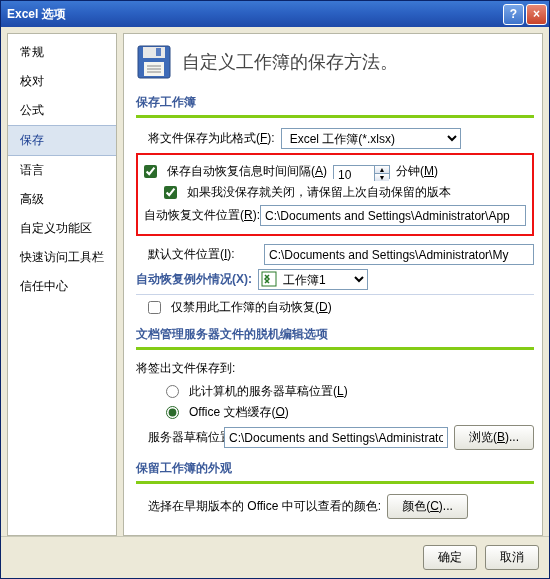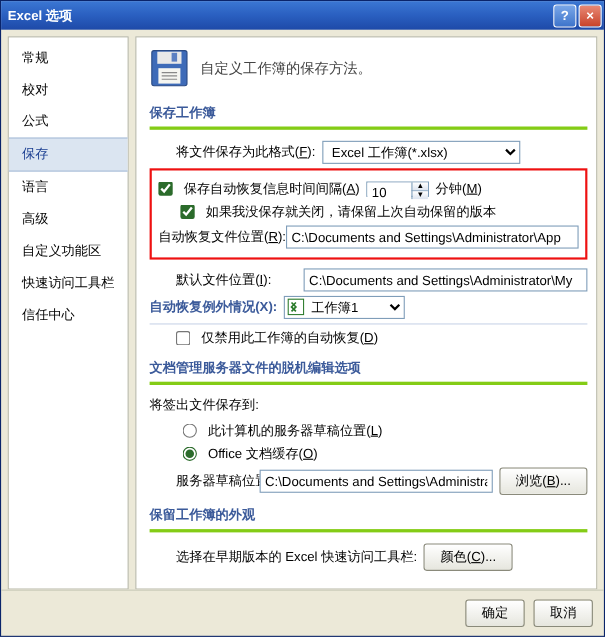--- a/index.html
+++ b/index.html
@@ -13,21 +13,21 @@
 .body{flex:1;display:flex;padding:6px 6px 0 6px;gap:6px;overflow:hidden}
 .sidebar{width:110px;border:1px solid #b7b7a6;background:#fff;padding:4px 0}
 .navitem{padding:6px 12px;cursor:pointer}
 .navitem.sel{background:#dbe5f1;border-top:1px solid #a9bdd8;border-bottom:1px solid #a9bdd8;color:#1a3e91}
 .content{flex:1;border:1px solid #b7b7a6;background:#fff;padding:10px 8px 10px 12px;overflow-y:auto;overflow-x:hidden}
 .head{display:flex;align-items:center;gap:10px;margin-bottom:14px}
 .diskicon{width:36px;height:36px;position:relative}
 .diskicon svg{width:36px;height:36px}
 .section{color:#3b5a9a;font-weight:bold;border-bottom:3px solid #84cc16;padding-bottom:4px;margin:10px 0 10px 0}
 .row{display:flex;align-items:center;gap:6px;margin:4px 0}
-.indent{margin-left:24px}
+.indent{margin-left:12px}
 label{white-space:nowrap}
 input[type=text],select{border:1px solid #7f9db9;padding:2px 4px;height:21px;background:#fff}
 input[type=checkbox],input[type=radio]{accent-color:#2b6b2b;margin-right:4px}
 .spinwrap{display:inline-flex;border:1px solid #7f9db9;height:14px}
 .spinwrap input{border:none;width:40px;text-align:left;padding-left:4px;height:19px}
 .spinbtns{display:flex;flex-direction:column;width:15px}
 .spinbtns span{flex:1;display:flex;align-items:center;justify-content:center;font-size:7px;background:linear-gradient(#fff,#dde4ef);border-left:1px solid #7f9db9;cursor:pointer}
 .spinbtns span:first-child{border-bottom:1px solid #7f9db9}
 .redbox{border:2px solid #e11;padding:4px 6px;margin:4px 0 8px 0}
 .btn{background:linear-gradient(#fff,#e6e6de);border:1px solid #8a8a7b;border-radius:3px;padding:3px 14px;cursor:pointer}
@@ -69,21 +69,21 @@
           <svg viewBox="0 0 36 36">
               <rect x="2" y="2" width="32" height="32" rx="2" fill="#3e6bb8" stroke="#2a4a84"></rect>
               <rect x="7" y="3" width="22" height="11" fill="#e8e8e8"></rect>
               <rect x="20" y="4" width="5" height="8" fill="#5b7fc2"></rect>
               <rect x="8" y="18" width="20" height="14" fill="#f5f5f0"></rect>
               <line x1="11" y1="22" x2="25" y2="22" stroke="#888"></line>
               <line x1="11" y1="25" x2="25" y2="25" stroke="#888"></line>
               <line x1="11" y1="28" x2="25" y2="28" stroke="#888"></line>
             </svg>
         </div>
-        <div style="font-size:13px;color:#444">自定义工作簿的保存方法。</div>
+        <div style="font-size:18px;color:#444">自定义工作簿的保存方法。</div>
       </div>
 
       <div class="section">保存工作簿</div>
 
       <div class="row indent">
         <label><span>将文件保存为此格式(</span><span class="u">F</span><span>):</span></label>
         <select style="width:180px"><option>Excel 工作簿(*.xlsx)</option></select>
       </div>
 
       <div class="redbox">
@@ -142,21 +142,21 @@
         <label><span>Office 文档缓存(</span><span class="u">O</span><span>)</span></label>
       </div>
       <div class="row indent">
         <label style="width:70px;line-height:1.3"><span>服务器草稿位置(</span><span class="u">V</span><span>):</span></label>
         <input type="text" style="flex: 1 1 0%; min-width: 0px;" value="C:\Documents and Settings\Administrator">
         <button class="btn"><span>浏览(</span><span class="u">B</span>)<span>...</span></button>
       </div>
 
       <div class="section">保留工作簿的外观</div>
       <div class="row indent">
-        <label>选择在早期版本的 Excel 快速访问工具栏:</label>
+        <label>选择在早期版本的 Office 中可以查看的颜色:</label>
         <button class="btn"><span>颜色(</span><span class="u">C</span>)<span>...</span></button>
       </div>
     </div>
   </div>
   <div class="footer">
     <button class="btn">确定</button>
     <button class="btn">取消</button>
   </div>
 </div>
 

